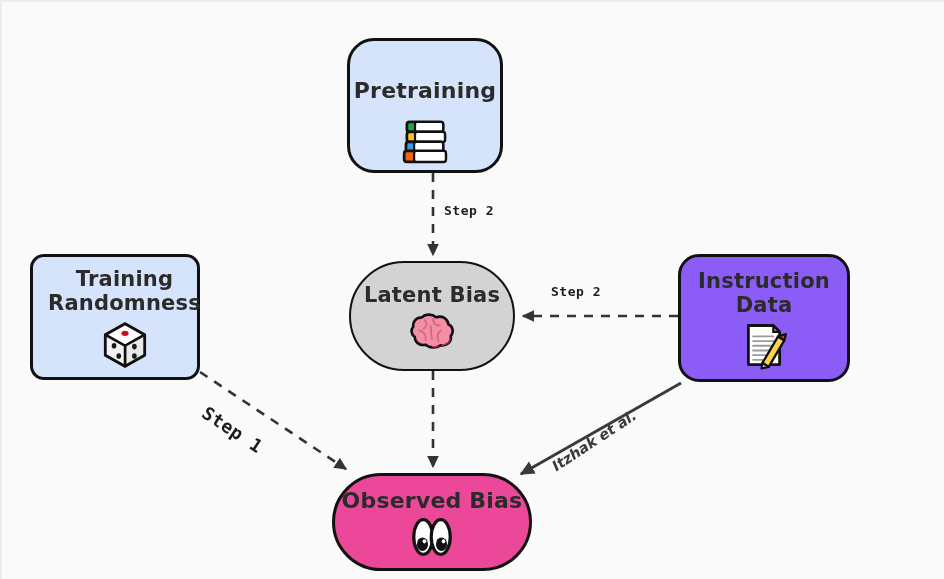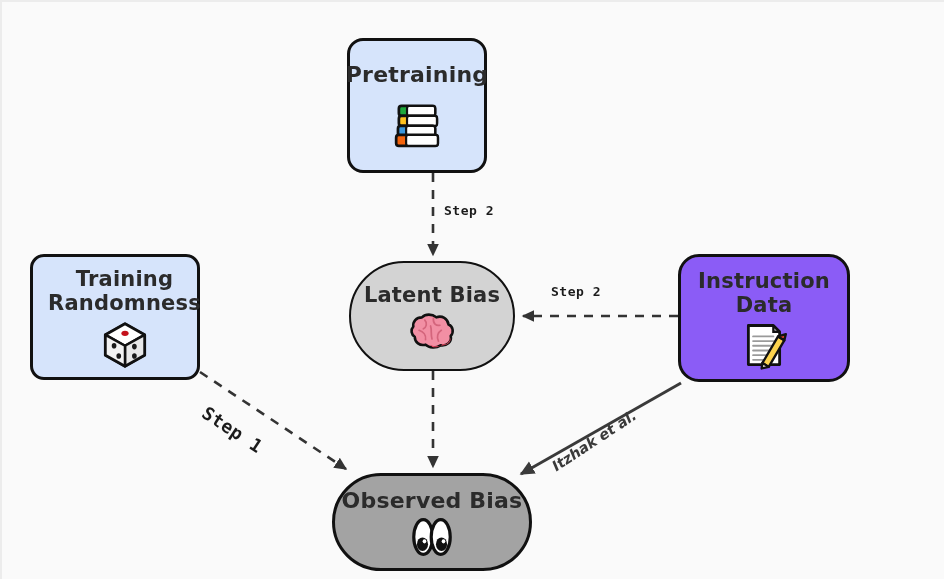--- a/index.html
+++ b/index.html
@@ -44,24 +44,25 @@
     white-space: pre-line;
   }
   .node-emoji {
     margin-top: 5px;
     line-height: 1;
   }
 
   
   #node-pretraining {
     left: 345px; top: 36px;
-    width: 140px; height: 135px;
+    width: 156px; height: 135px;
     background: #d6e4fb;
-    border-radius: 16px;
+    border-radius: 27px;
     padding-top: 6px;
+    justify-content: flex-end;
   }
   #node-pretraining .node-emoji { margin-top: 8px; }
 
   
   #node-training-randomness {
     left: 28px; top: 252px;
     width: 170px; height: 126px;
     background: #d6e4fb;
     border-radius: 14px;
     padding-top: 4px;
@@ -90,21 +91,21 @@
     border-width: 2px;
     padding-top: 4px;
   }
   #node-latent-bias .node-label { font-size: 21px; }
   #node-latent-bias .node-emoji { margin-top: 2px; }
 
   
   #node-observed-bias {
     left: 330px; top: 471px;
     width: 200px; height: 98px;
-    background: #a3a3a3;
+    background: #ec4899;
     border-radius: 49px / 49px;
     padding-top: 2px;
     justify-content: center;
   }
   #node-observed-bias .node-label { font-size: 22px; }
   #node-observed-bias .node-emoji { margin-top: 3px; }
 
   
   .edge-label {
     position: absolute;

